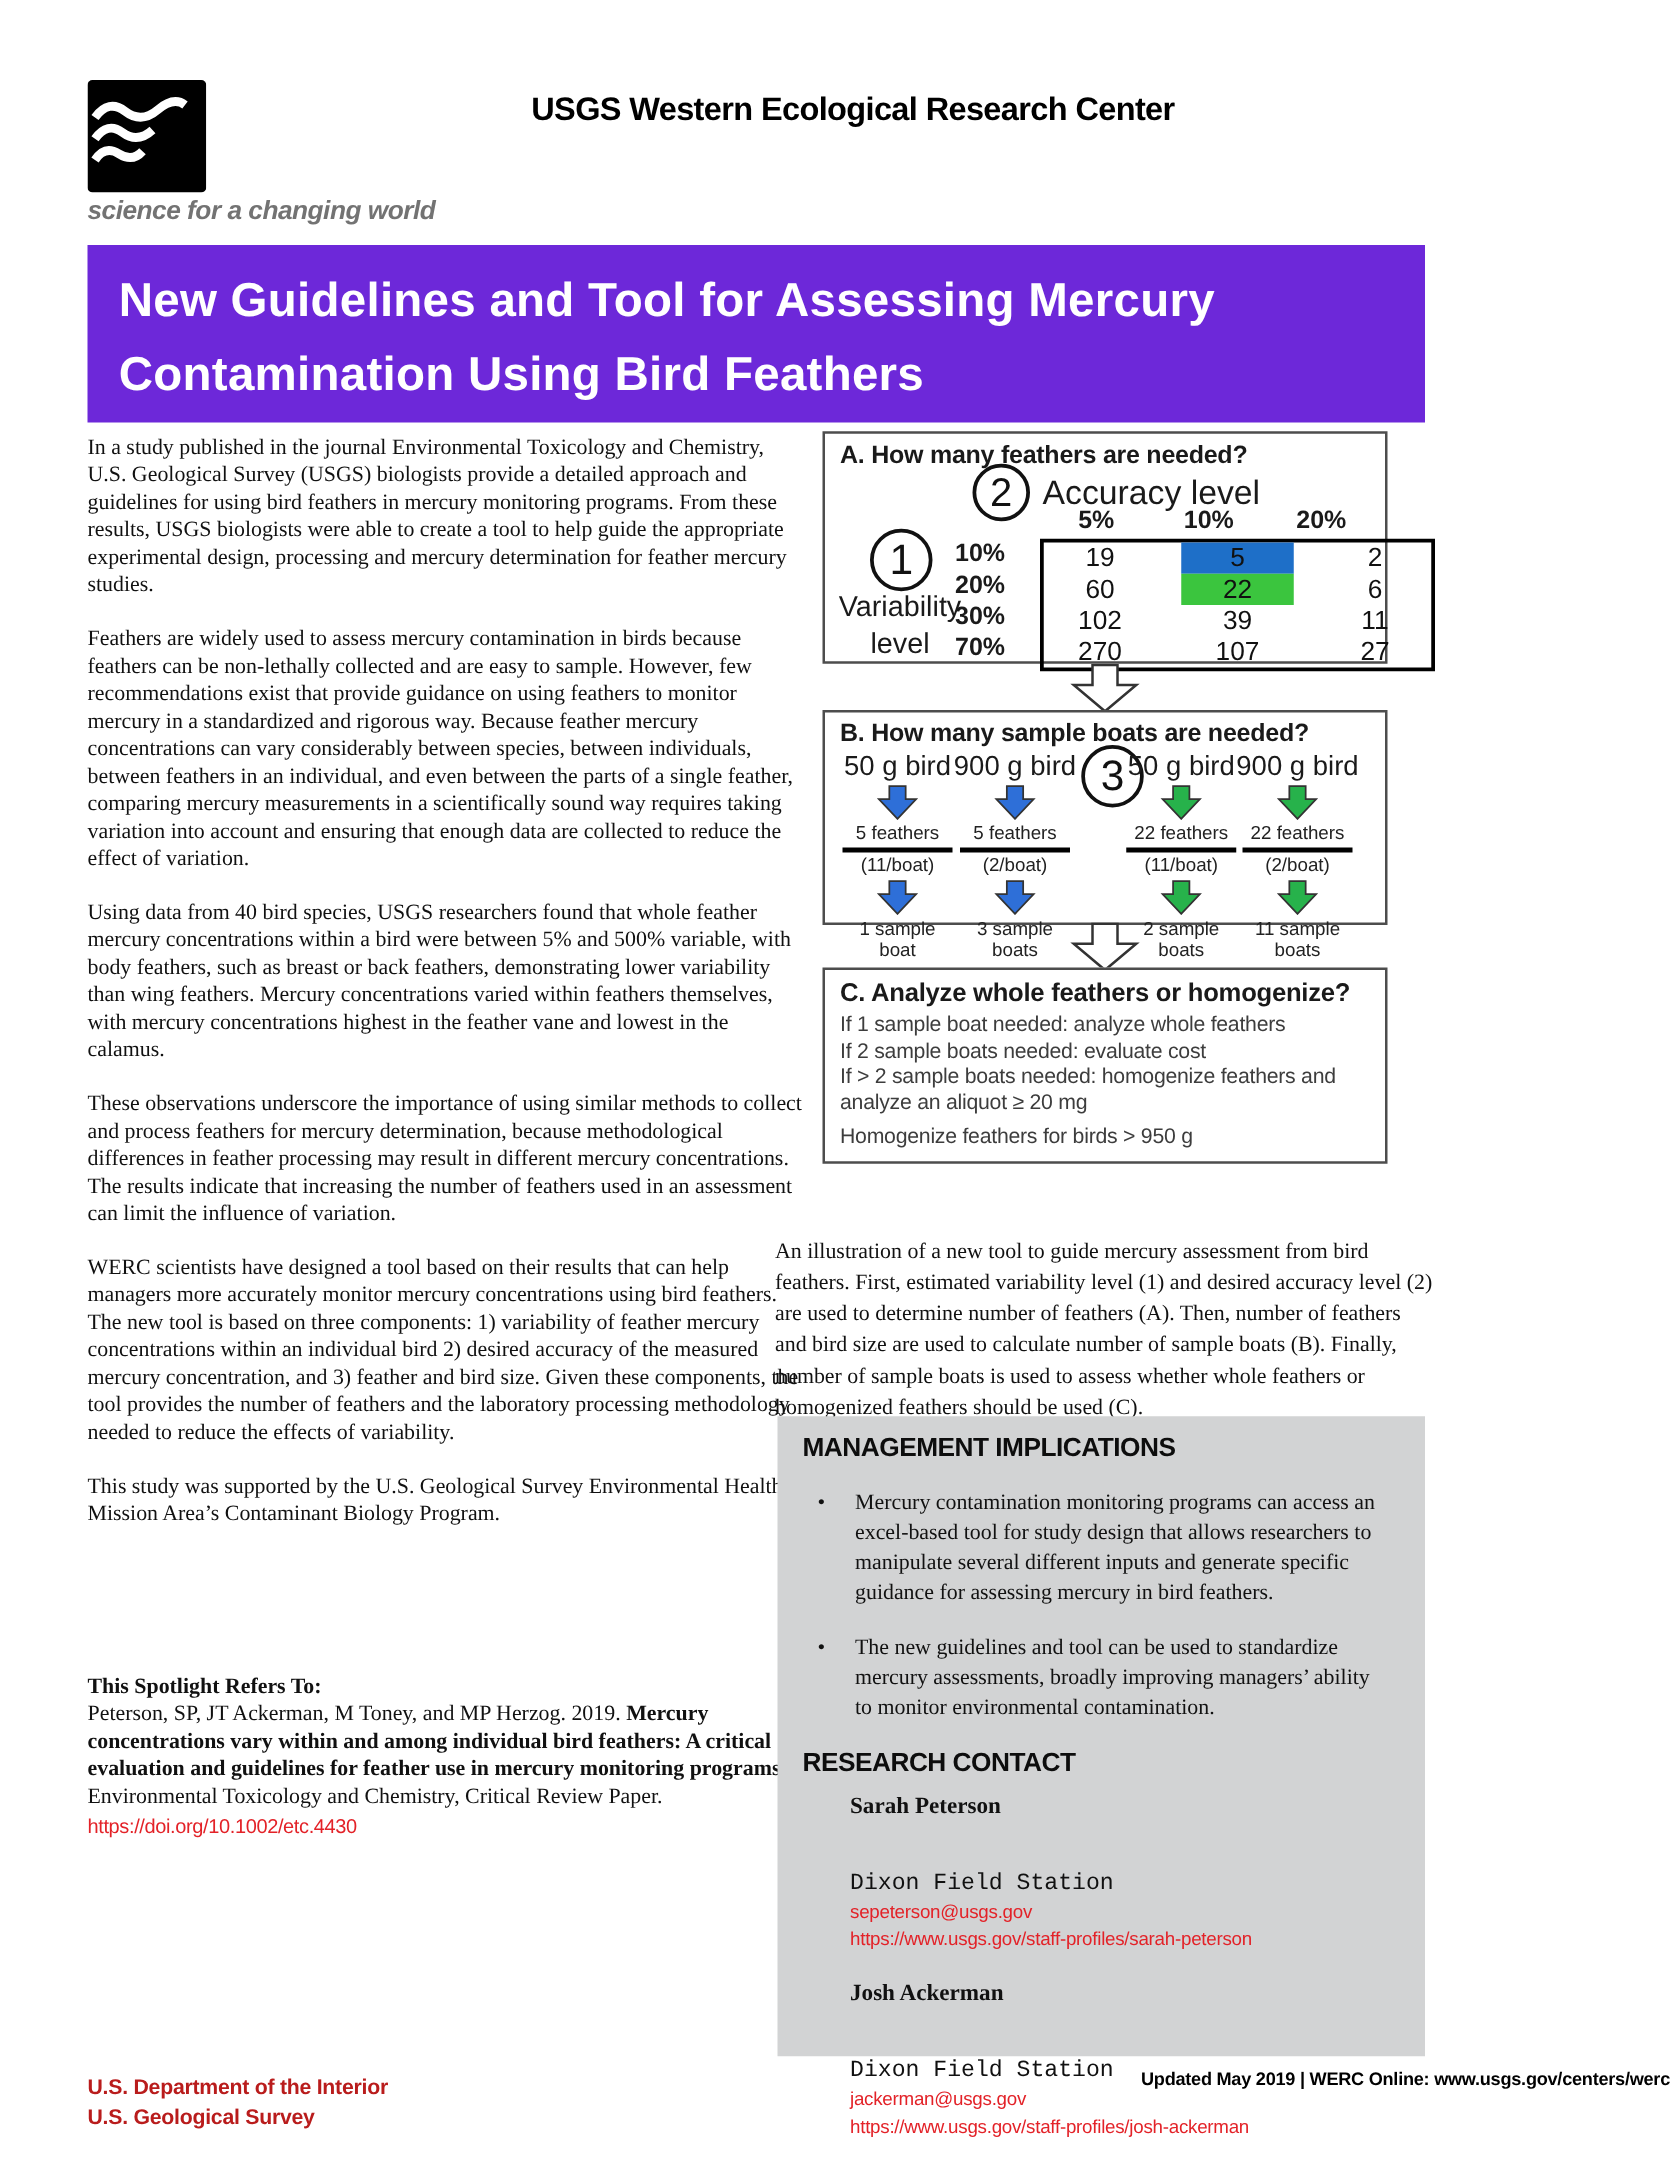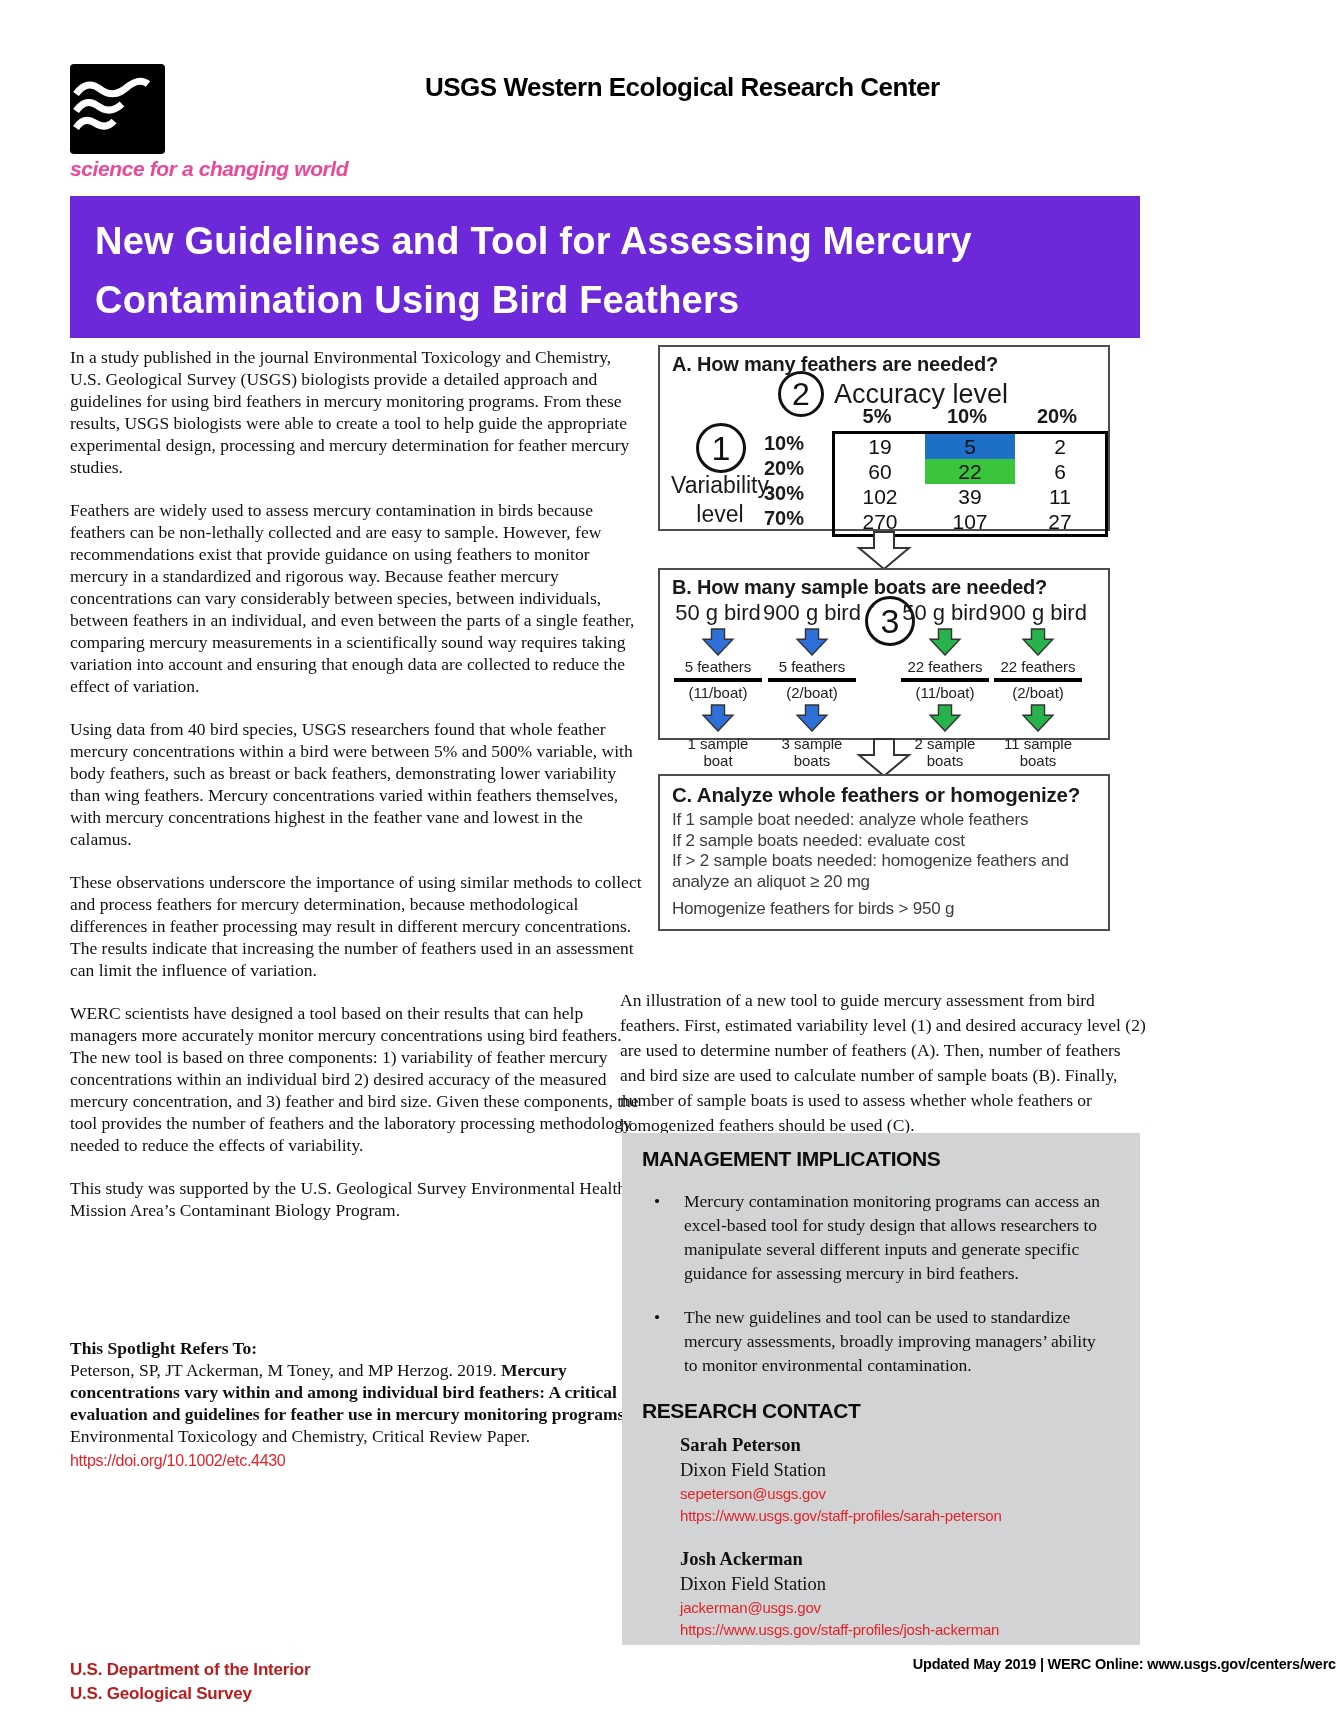--- a/index.html
+++ b/index.html
@@ -4,21 +4,21 @@
 <style>
   * { margin:0; padding:0; box-sizing:border-box; }
   body { background:#888; font-family:"Liberation Sans", sans-serif; }
   .page { position:relative; width:1336px; height:1729px; background:#ffffff; margin:0 auto; overflow:hidden; }
 
   
   .logo { position:absolute; left:70px; top:64px; }
   .logo-row { display:flex; align-items:center; }
   .logo-mark { display:block; }
   .logo-text { font-weight:800; font-size:84px; letter-spacing:-4px; color:#000; line-height:90px; margin-left:6px; font-family:"Liberation Sans", sans-serif; }
-  .logo-tagline { margin-top:3px; font-size:21px; font-weight:700; font-style:italic; color:#ec4899; letter-spacing:-0.4px; }
+  .logo-tagline { margin-top:3px; font-size:21px; font-weight:700; font-style:italic; color:#737373; letter-spacing:-0.4px; }
   .masthead-right { position:absolute; left:425px; top:72px; }
   .center-name { font-size:26px; font-weight:700; color:#000; letter-spacing:-0.5px; }
   .doc-type { font-size:52px; font-weight:700; color:#000; letter-spacing:-1px; margin-top:4px; }
 
   
   .banner { position:absolute; left:70px; top:196px; width:1070px; height:142px; background:#6d28d9; color:#fff; padding:16px 0 0 25px; }
   .banner-line { font-size:38px; font-weight:700; line-height:59px; letter-spacing:0.2px; }
 
   
   .article { position:absolute; left:70px; top:346px; width:576px; font-family:"Liberation Serif", serif; font-size:17.5px; line-height:22px; color:#111; }
@@ -37,21 +37,21 @@
   .circle { position:absolute; border:3px solid #111; border-radius:50%; text-align:center; color:#111; background:#fff; }
   .c1 { left:36px; top:76px; width:50px; height:50px; font-size:34px; line-height:45px; }
   .c2 { left:118px; top:24px; width:46px; height:46px; font-size:32px; line-height:41px; }
   .c3 { left:205px; top:26px; width:50px; height:50px; font-size:34px; line-height:45px; }
   .pa-accuracy { position:absolute; left:174px; top:32px; font-size:27px; color:#1a1a1a; }
   .pa-colheads { position:absolute; left:172px; top:58px; width:270px; display:flex; }
   .pa-colheads span { width:90px; text-align:center; font-size:20px; font-weight:700; color:#1a1a1a; }
   .pa-rowheads { position:absolute; left:100px; top:84px; width:48px; }
   .pa-rowheads div { height:25px; line-height:25px; text-align:center; font-size:20px; font-weight:700; color:#1a1a1a; }
   .pa-table { position:absolute; left:172px; top:84px; border:3px solid #000; }
-  .pa-row { display:flex; }
+  .pa-row { display:flex;gap:20px; }
   .pa-cell { width:90px; height:25px; line-height:25px; text-align:center; font-size:21px; color:#111; }
   .hl-blue { background:#1e6fc8; }
   .hl-green { background:#3bc53e; }
   .pa-varlabel { position:absolute; left:0px; top:124px; width:120px; text-align:center; font-size:23px; line-height:29px; color:#1a1a1a; }
 
   .big-arrow { position:absolute; left:852px; }
   .big-arrow-1 { top:531px; }
   .big-arrow-2 { top:738px; }
 
   .panel-b { top:568px; height:172px; }
@@ -75,21 +75,21 @@
   .graybox { position:absolute; left:622px; top:1133px; width:518px; height:512px; background:#d2d3d4; padding:14px 20px 12px 20px; }
   .gb-heading { font-size:21px; font-weight:700; color:#0d0d0d; letter-spacing:-0.4px; }
   .gb-bullets { margin-top:18px; }
   .gb-bullet { display:flex; margin-bottom:20px; font-family:"Liberation Serif", serif; font-size:17.5px; line-height:24px; color:#111; }
   .gb-dot { width:42px; padding-left:12px; flex:none; }
   .gb-bullet-text { width:420px; }
   .gb-rc-heading { margin-top:22px; }
   .contacts { margin-left:38px; margin-top:10px; }
   .contact { margin-bottom:20px; }
   .contact-name { font-family:"Liberation Serif", serif; font-size:18.5px; font-weight:700; line-height:25px; color:#111; }
-  .contact-station { font-family:Liberation Serif, serif; font-size:18.5px; line-height:25px; color:#111; }
+  .contact-station { font-family:Liberation Mono, monospace; font-size:18.5px; line-height:25px; color:#111;margin-top:36px; }
   .contact-link { display:block; font-size:15px; line-height:22px; color:#e32228; text-decoration:none; letter-spacing:-0.2px; }
 
   
   .footer-left { position:absolute; left:70px; top:1658px; font-size:17px; font-weight:700; line-height:24px; color:#b91c1c; letter-spacing:-0.2px; }
   .footer-right { position:absolute; right:0px; top:1656px; font-size:14.5px; font-weight:700; color:#000; letter-spacing:-0.2px; white-space:nowrap; }
 </style>
 </head>
 <body>
 
 <div class="page">

